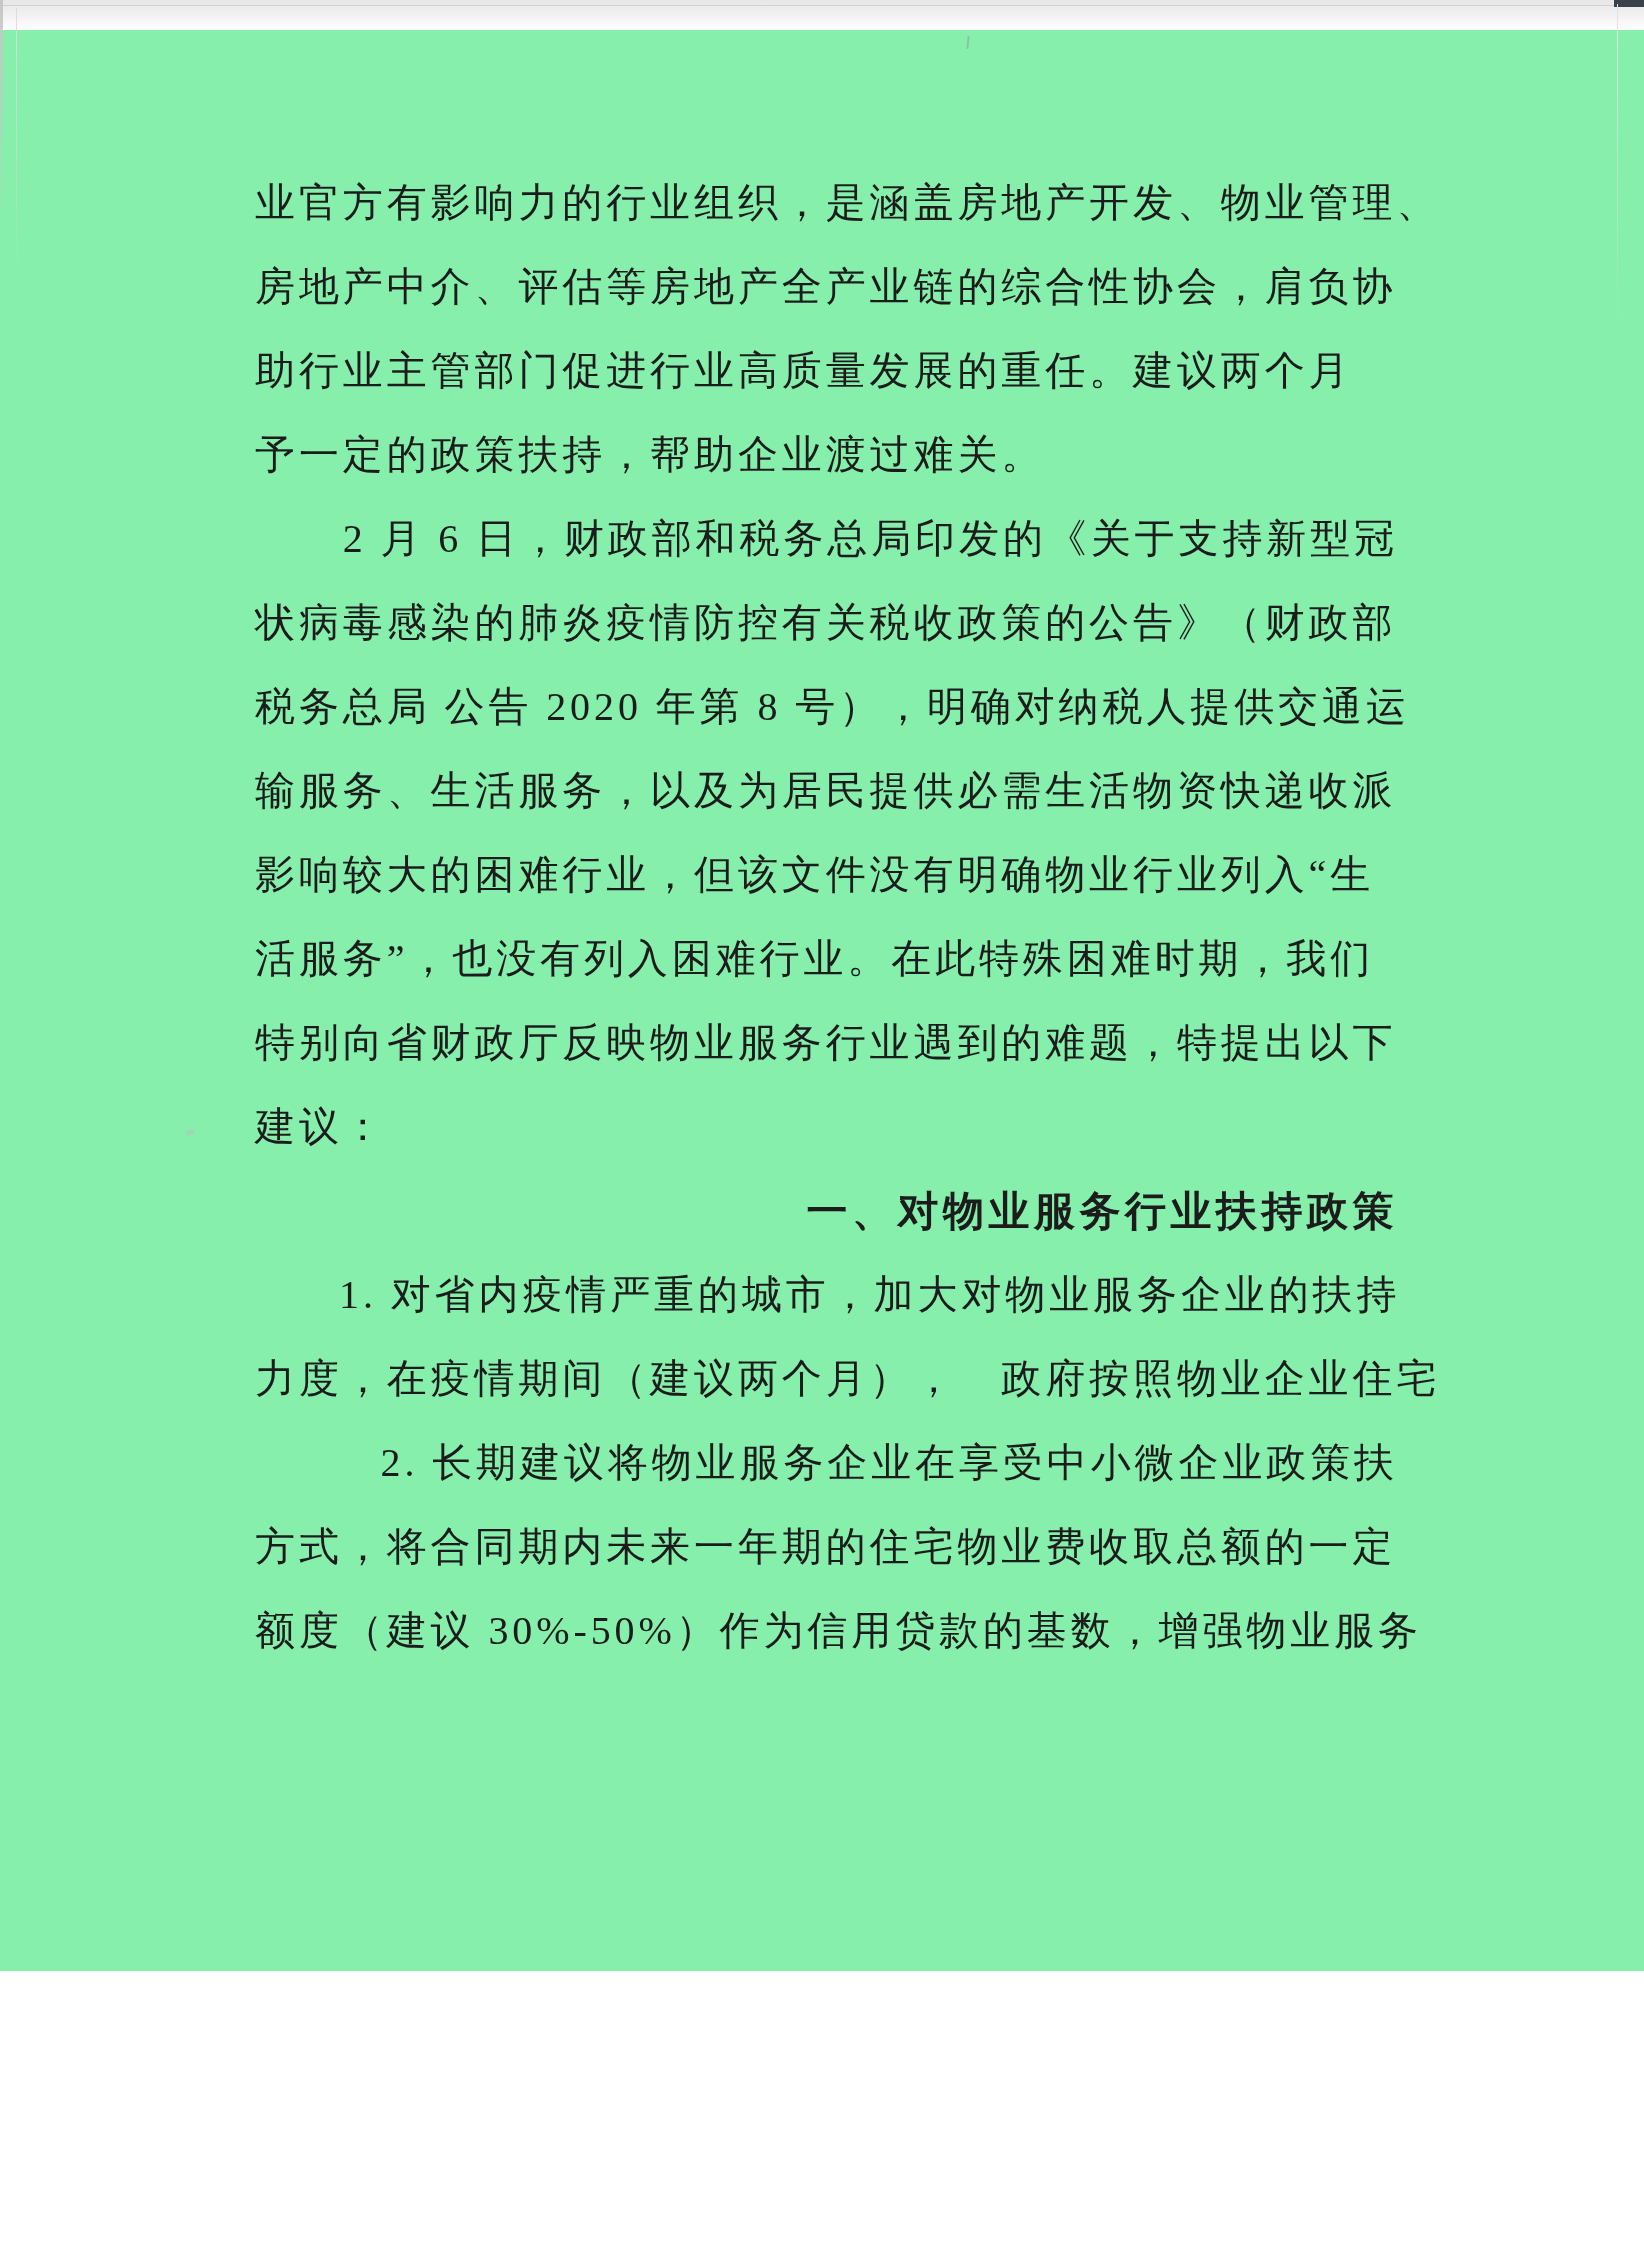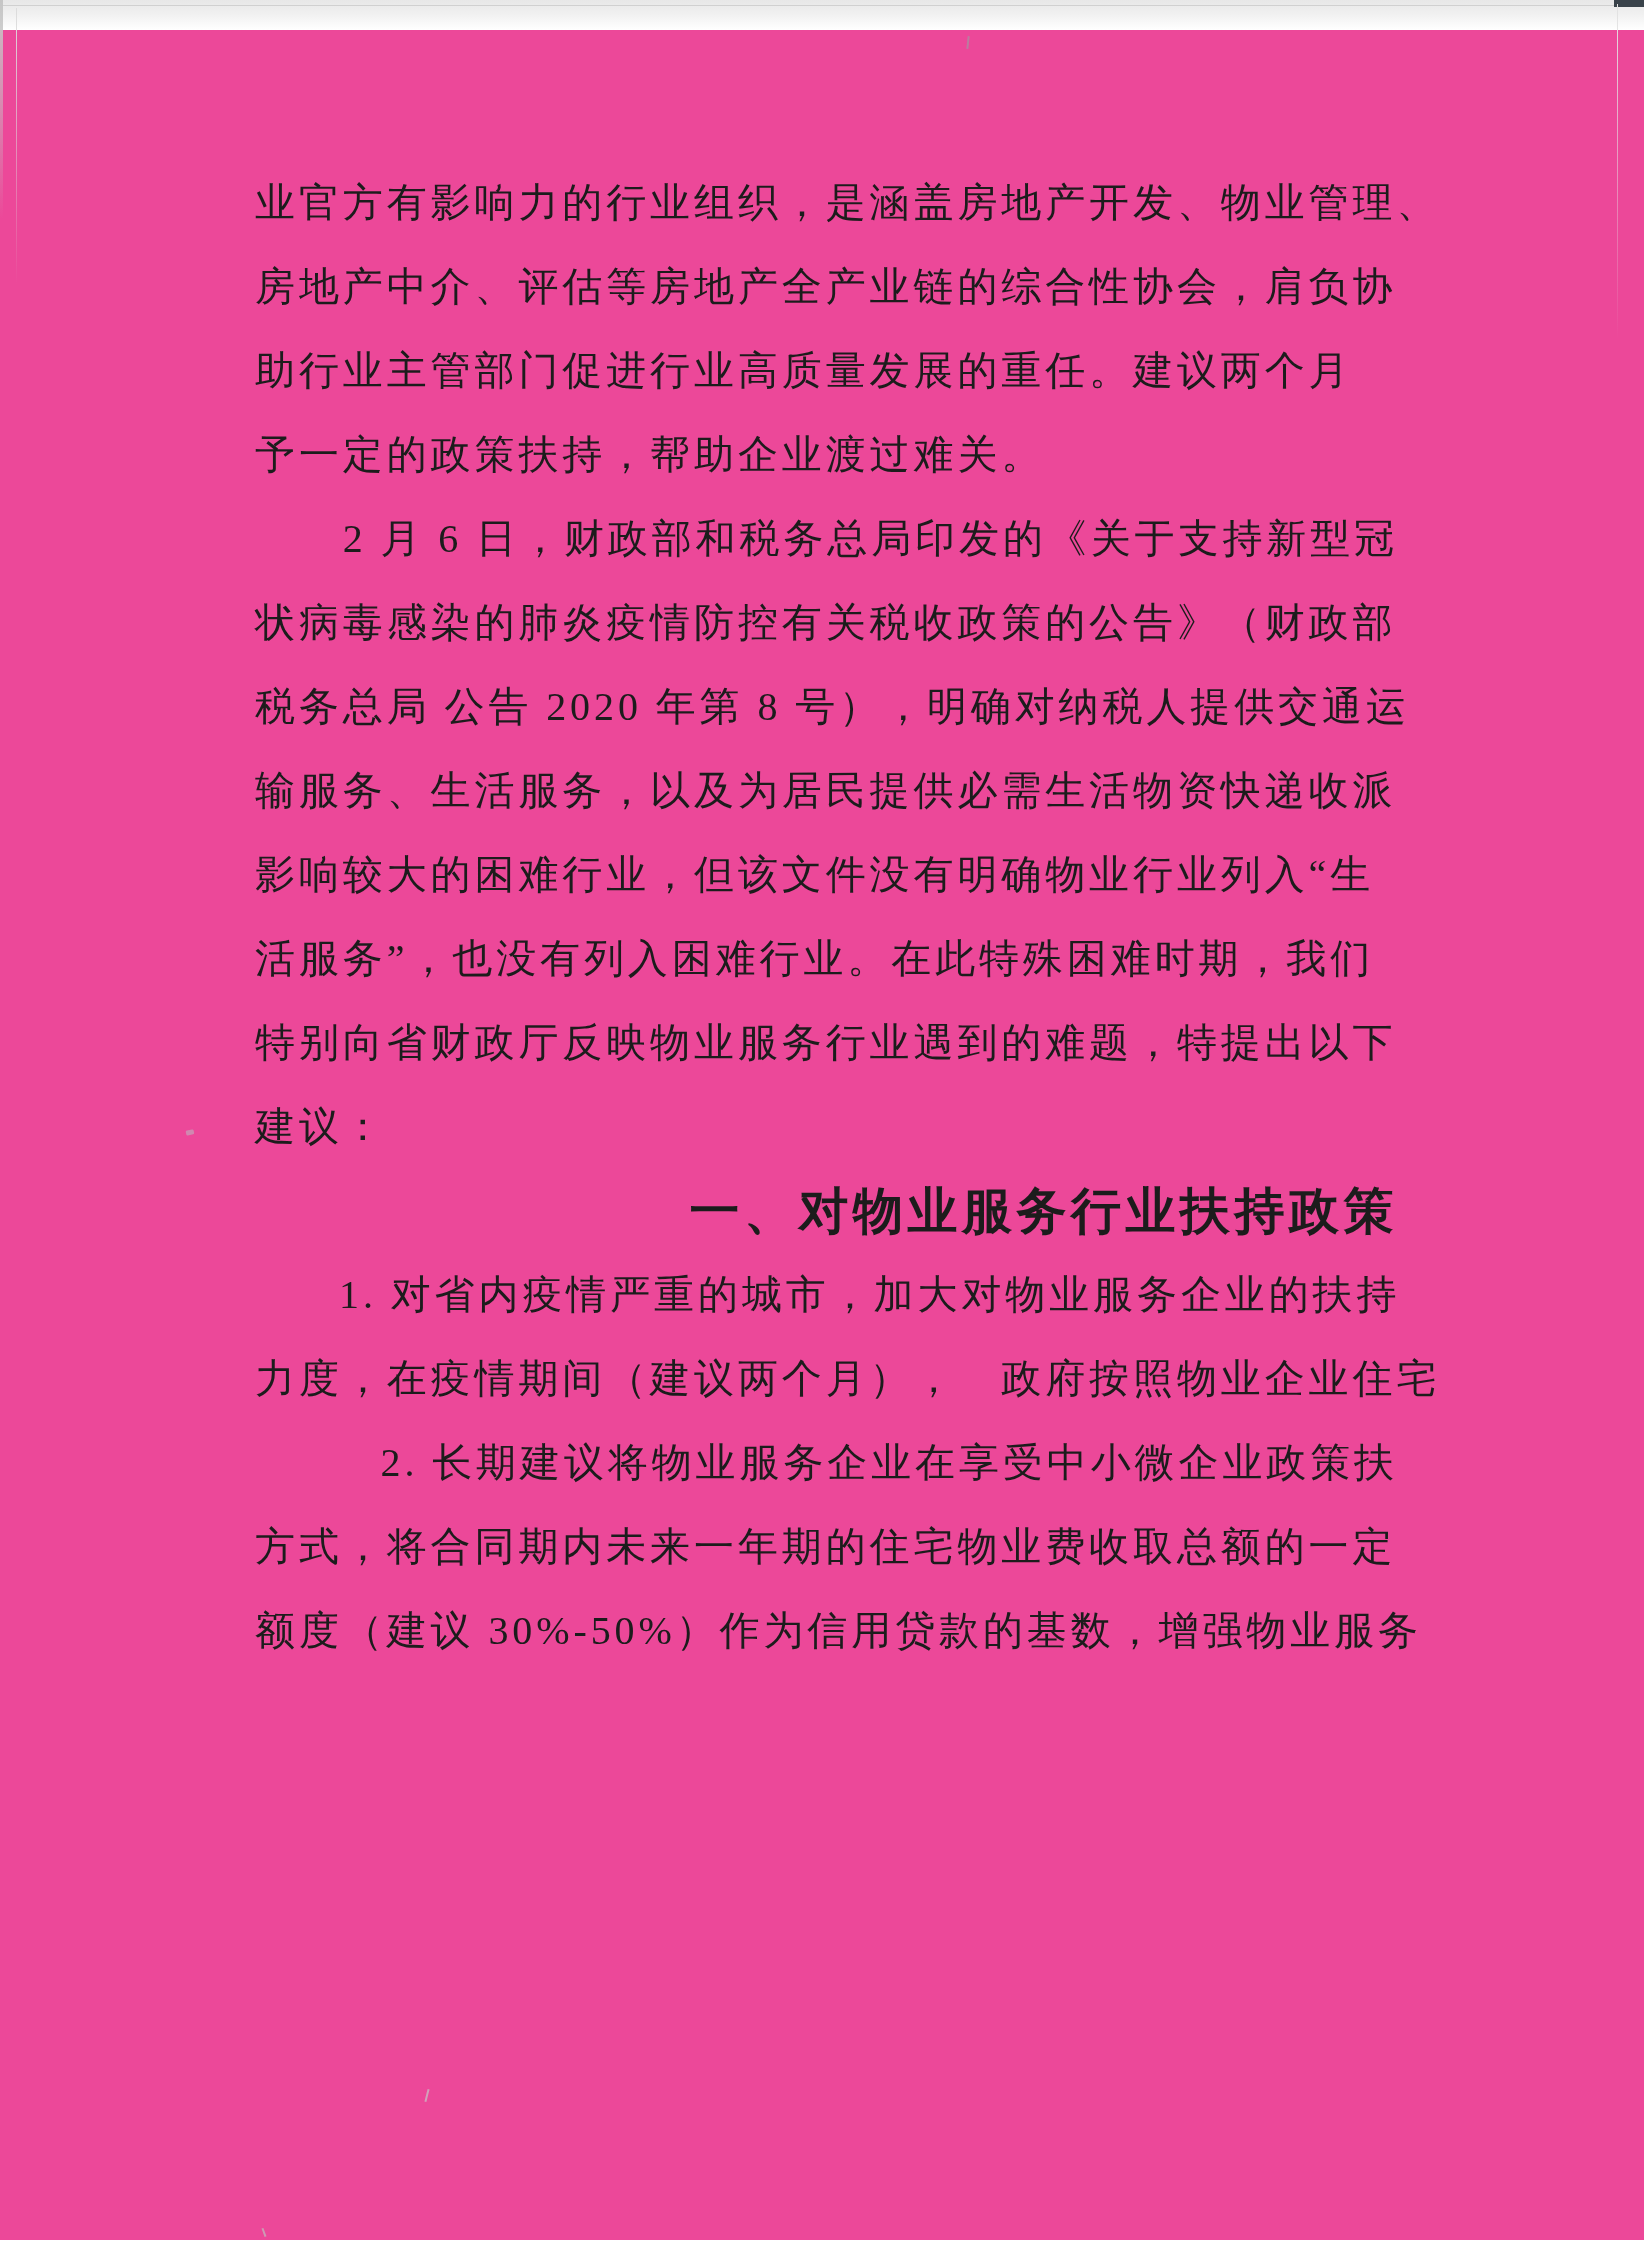--- a/index.html
+++ b/index.html
@@ -3,22 +3,22 @@
 <meta charset="utf-8">
 <style>
   html, body {
     margin: 0;
     padding: 0;
     background: #ffffff;
   }
   .page {
     position: relative;
     width: 1644px;
-    height: 2240px;
-    background: #ec4899;
+    height: 1971px;
+    background: #86efac;
     overflow: hidden;
     font-family: "Liberation Serif", "DejaVu Serif", serif;
   }
 
   
   .top-wash {
     position: absolute;
     top: 0; left: 0; right: 0;
     height: 30px;
     background: linear-gradient(180deg, #e7e7e7 0%, #f0f0f0 45%, #ffffff 100%);
@@ -103,21 +103,21 @@
     letter-spacing: 3.9px;
     white-space: nowrap;
   }
   .line.indent {
     text-indent: 84px;
     text-align: right;
   }
   .line.heading {
     font-family: Liberation Serif, serif;
     font-weight: 700;
-    font-size: 50px;
+    font-size: 41px;
     letter-spacing: 4.5px;
   }
 </style>
 </head>
 <body>
 
 <div class="page">
 
   <div class="top-wash"></div>
   <div class="top-line"></div>

